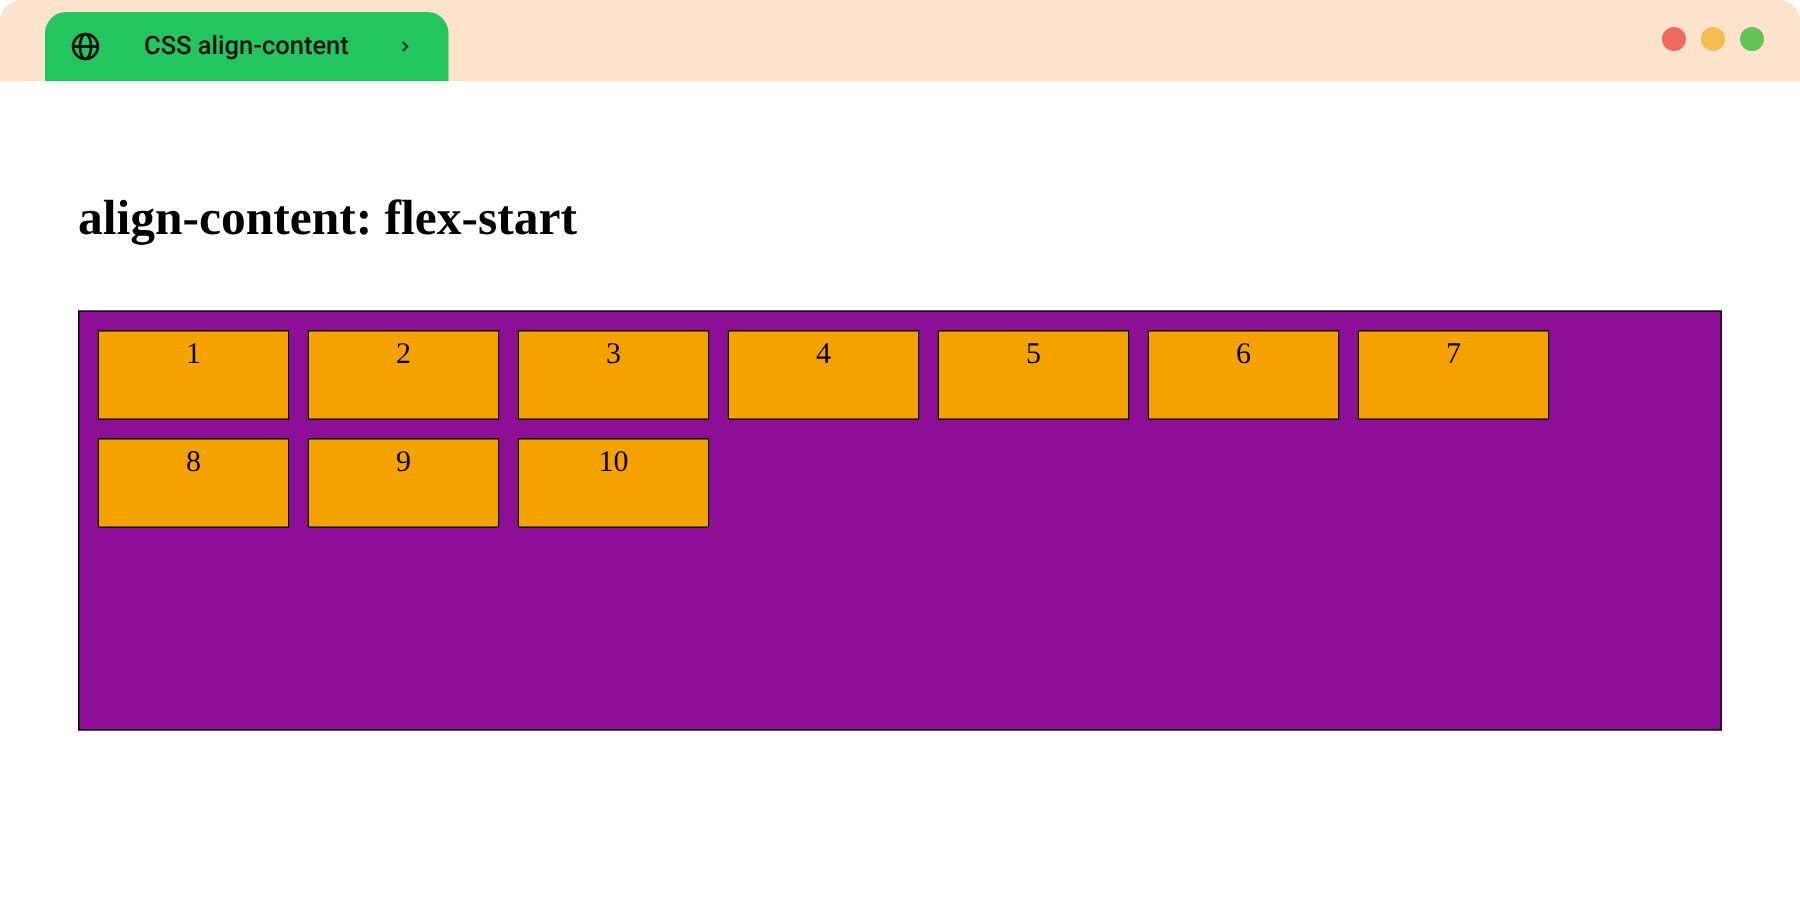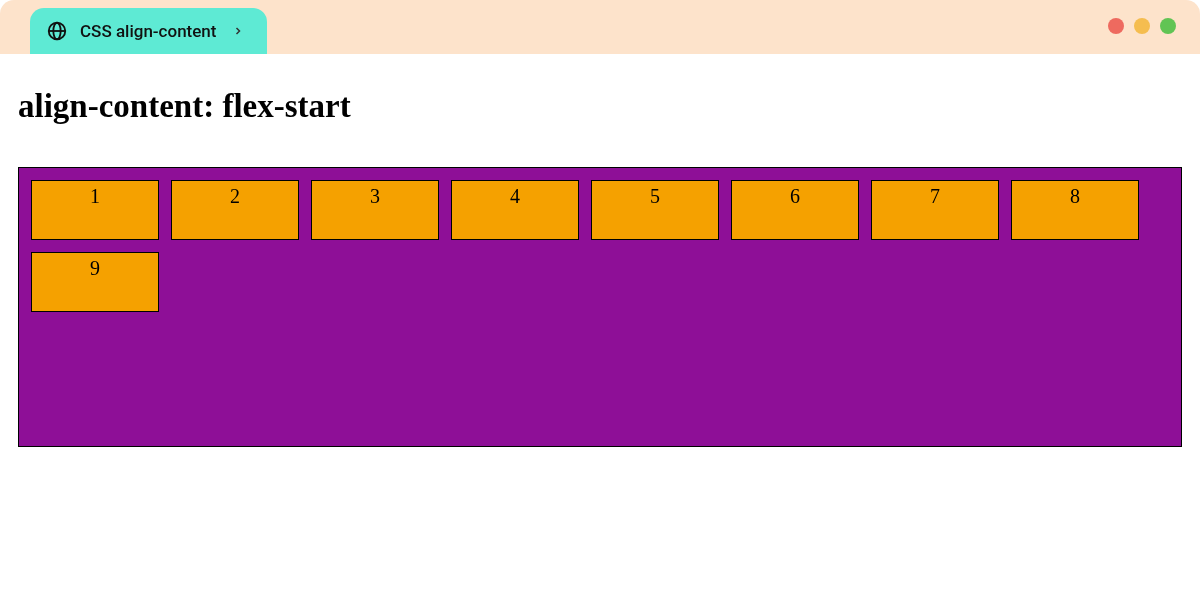--- a/index.html
+++ b/index.html
@@ -16,27 +16,27 @@
     height: 54px;
     background: #fde3cb;
     border-top-left-radius: 14px;
     border-top-right-radius: 14px;
   }
   .tab {
     position: absolute;
     left: 30px;
     top: 8px;
     height: 46px;
-    background: #5eead4;
+    background: #22c55e;
     border-top-left-radius: 14px;
     border-top-right-radius: 14px;
     display: flex;
     align-items: center;
     padding: 0 22px 0 16px;
-    gap: 12px;
+    gap: 28px;
     font-family: -apple-system, BlinkMacSystemFont, "Segoe UI", Roboto, Arial, sans-serif;
   }
   .tab .globe-icon {
     width: 22px;
     height: 22px;
     display: inline-flex;
     align-items: center;
     justify-content: center;
   }
   .tab .title {
@@ -60,21 +60,22 @@
     gap: 10px;
   }
   .dot {
     width: 16px; height: 16px; border-radius: 50%;
   }
   .dot-red { background: #ee6a5f; }
   .dot-yellow { background: #f5bd4f; }
   .dot-green { background: #61c454; }
 
   .page {
-    padding: 34px 18px;
+    padding: 34px 52px;
+    margin-top: 40px;
   }
   .page h2 {
     font-family: Georgia, 'Times New Roman', Times, serif;
     font-weight: 700;
     font-size: 33px;
     color: #000;
     margin-bottom: 42px;
   }
   .flex-container {
     width: 100%;
@@ -130,14 +131,15 @@
   <div class="flex-container">
     <div class="flex-item">1</div>
     <div class="flex-item">2</div>
     <div class="flex-item">3</div>
     <div class="flex-item">4</div>
     <div class="flex-item">5</div>
     <div class="flex-item">6</div>
     <div class="flex-item">7</div>
     <div class="flex-item">8</div>
     <div class="flex-item">9</div>
+    <div class="flex-item">10</div>
   </div>
 </div>
 
 </body></html>

